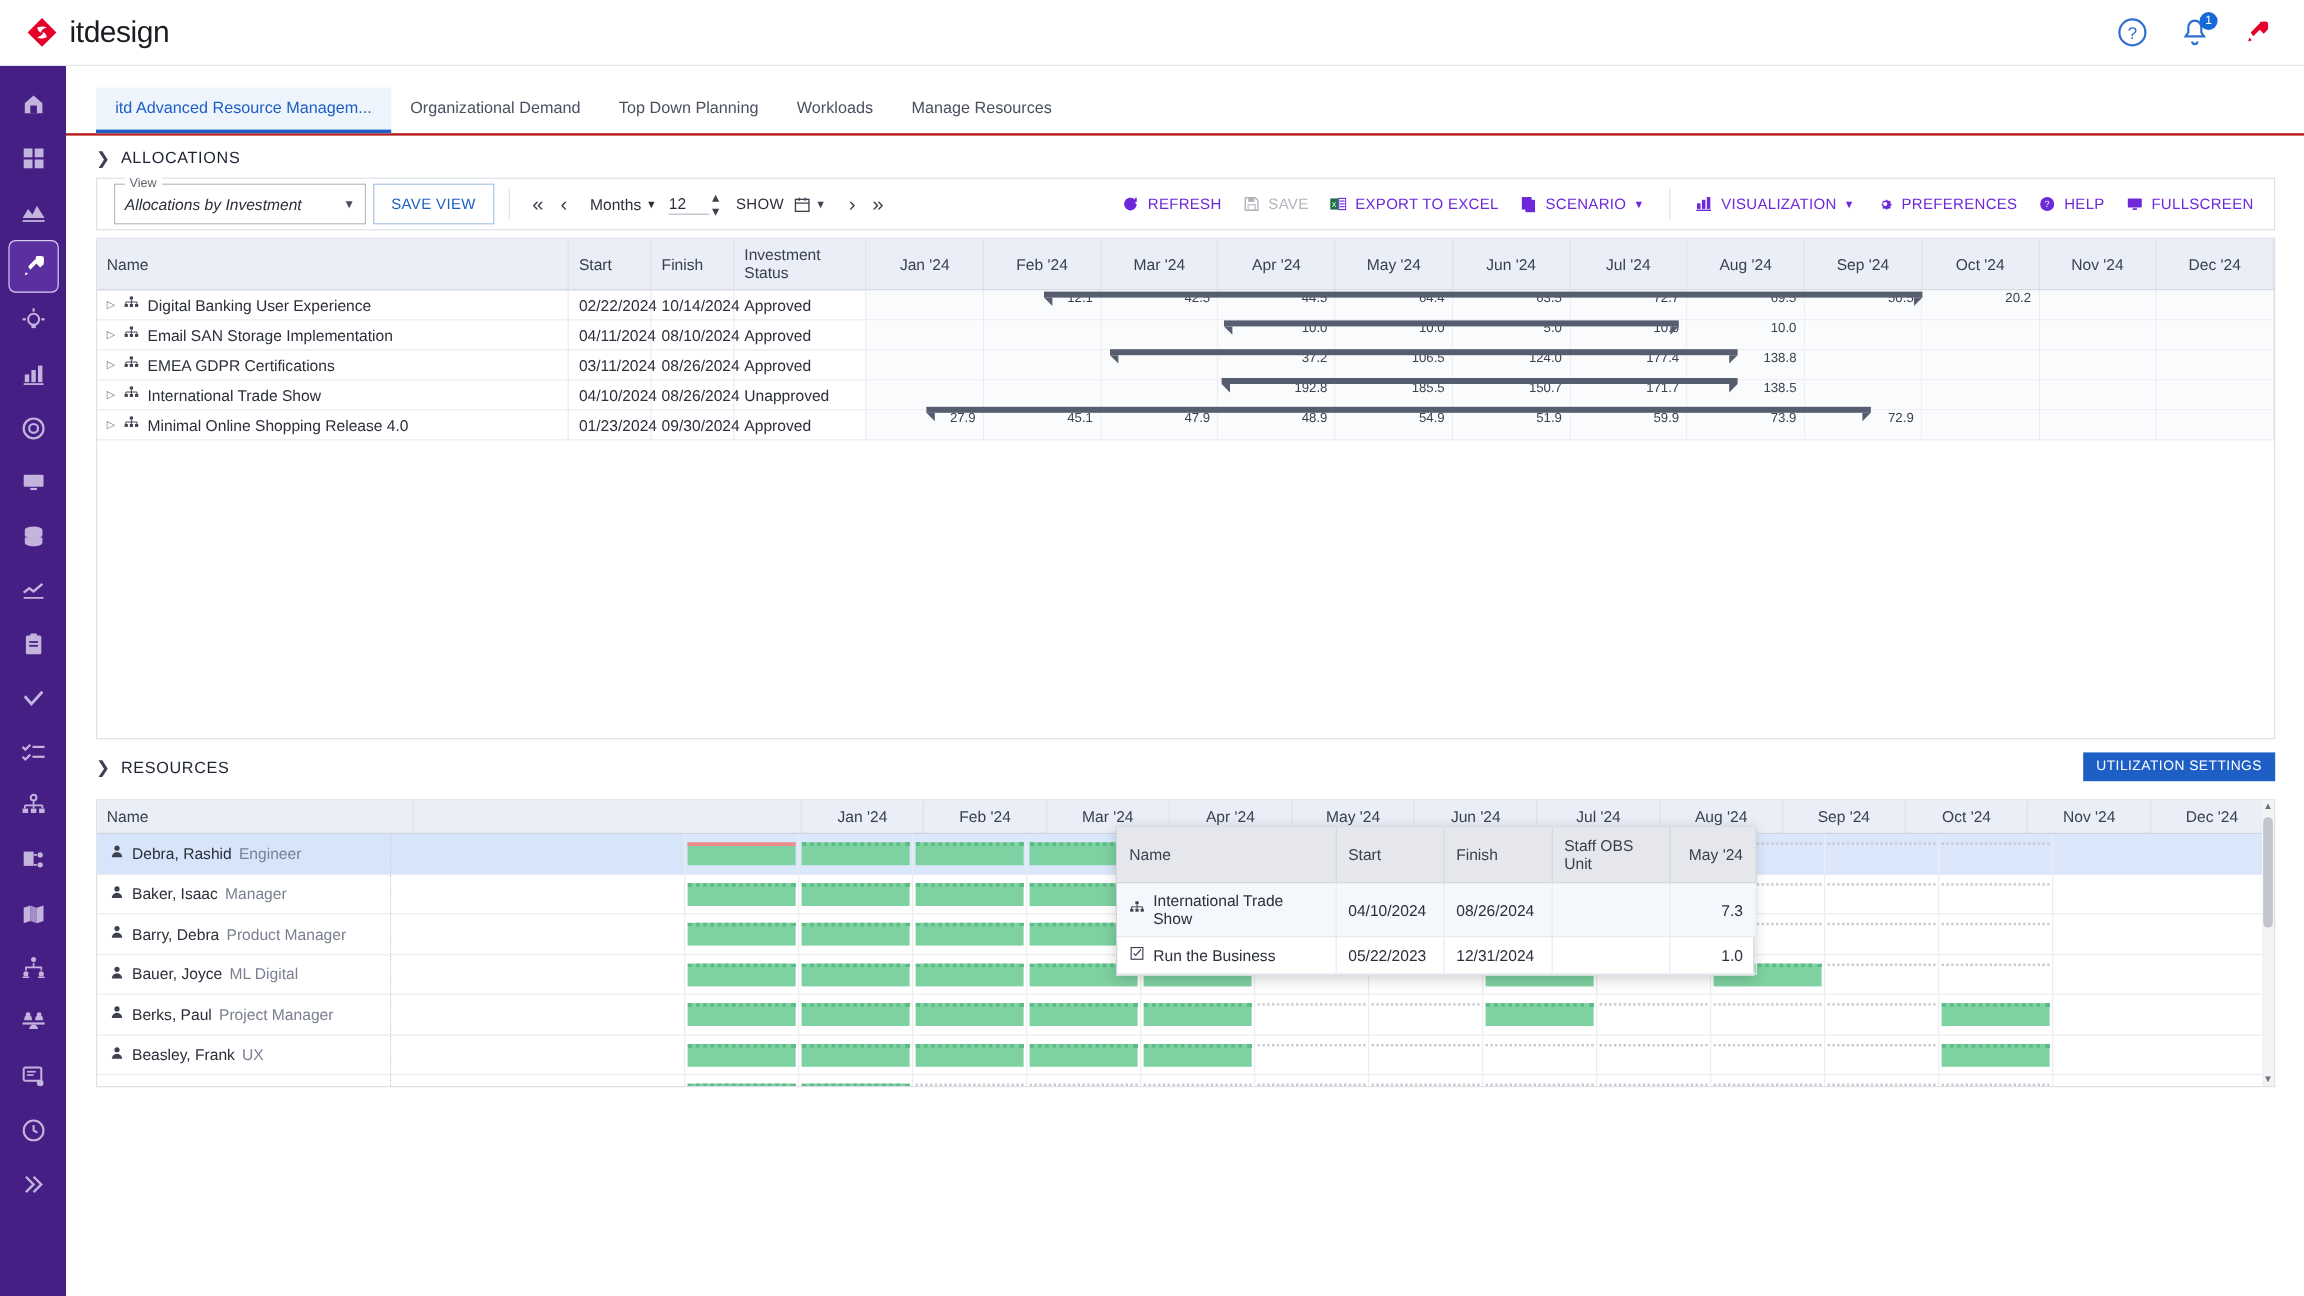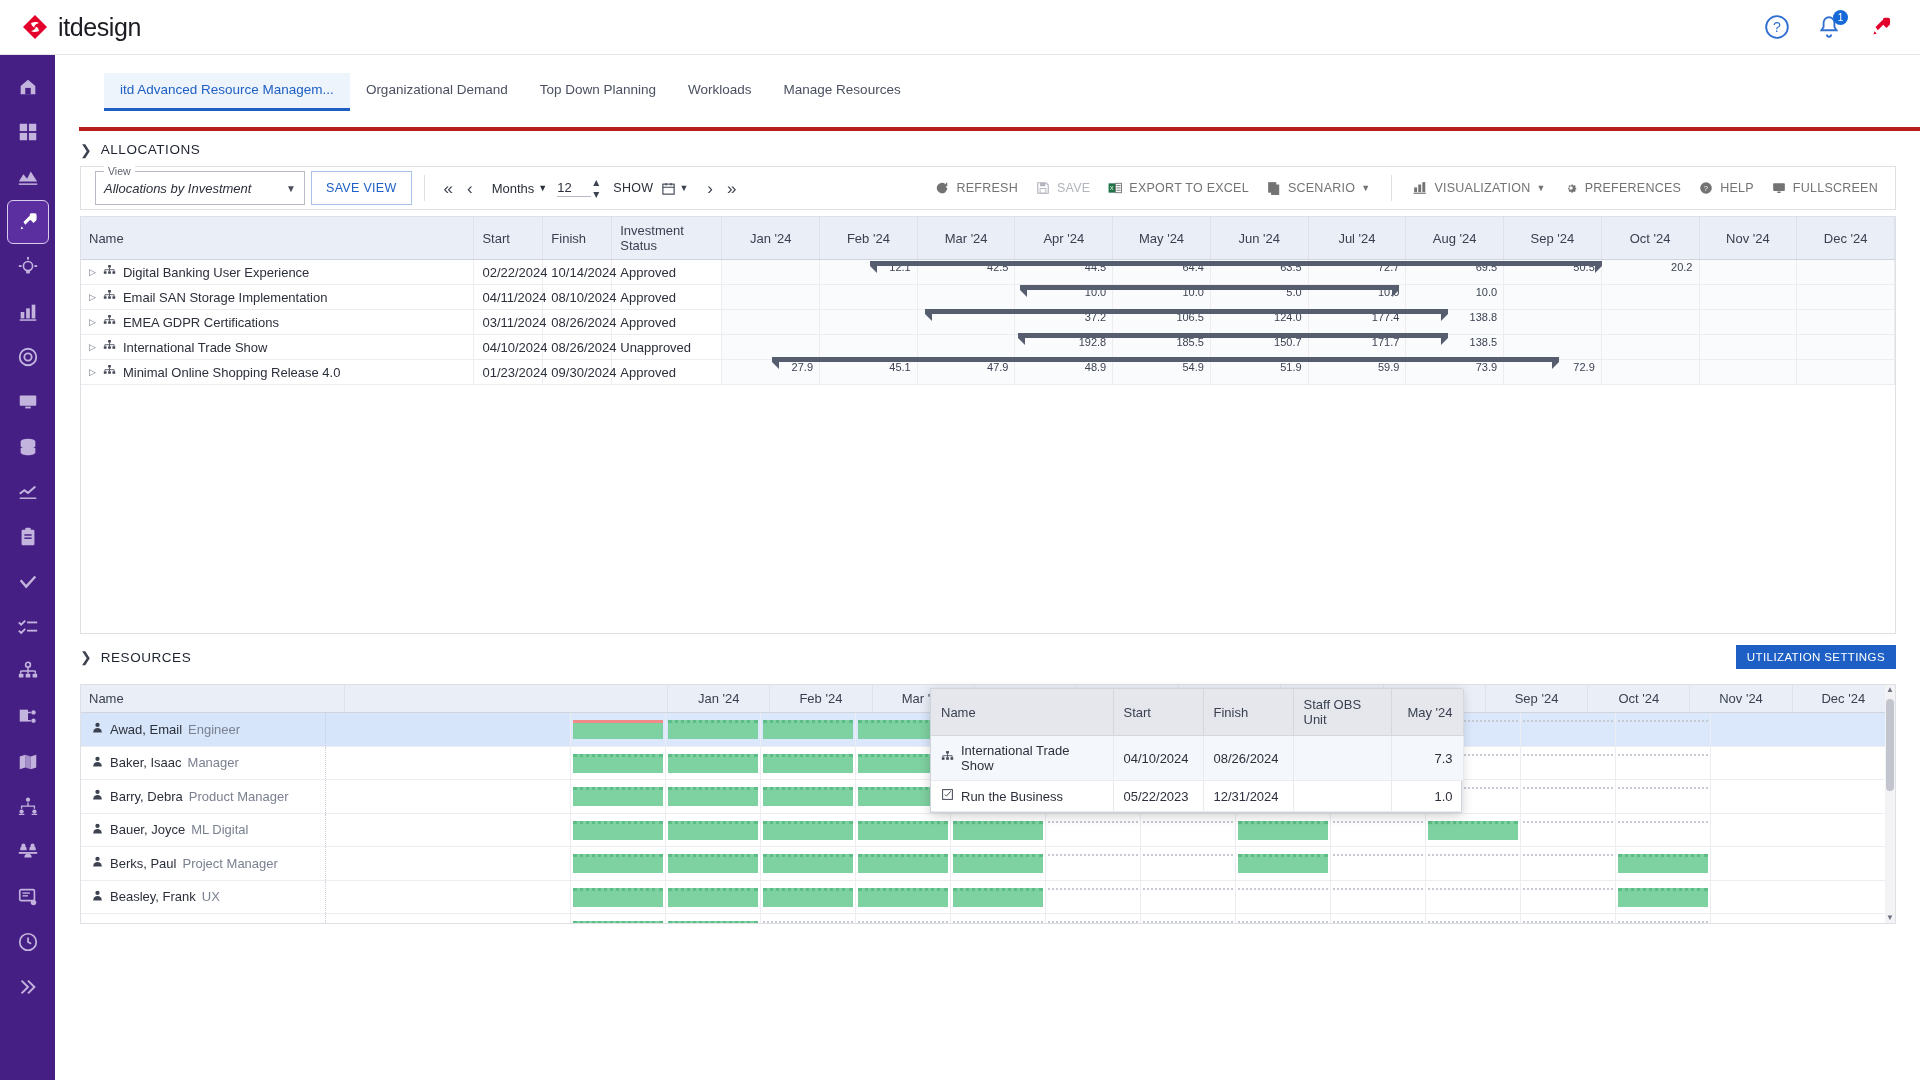--- a/index.html
+++ b/index.html
@@ -42,22 +42,22 @@
 
   
   .main {
     position: absolute; top: 55px; left: 55px; width: 1865px; height: 1025px;
     background: #ffffff; overflow: hidden;
   }
   .page-title-row { display: flex; align-items: baseline; gap: 14px; padding: 22px 0 0 25px; }
   .page-title { font-size: 19px; font-weight: bold; color: #1d2330; }
   .page-id { font-size: 13px; color: #4b5160; }
 
-  .tabs { display: flex; gap: 0; padding: 0 0 16px 25px; margin-top: 18px;
-          border-bottom: 4px solid #b91c1c; margin-left: 24px; }
+  .tabs { display: flex; gap: 0; padding: 0 0 0 25px; margin-top: 18px;
+          border-bottom: 2px solid #b91c1c; }
   .tab { padding: 9px 16px 11px; font-size: 13.5px; color: #4a5060; cursor: pointer; white-space: nowrap; }
   .tab.active { color: #1d5fc4; background: #eef4fc; border-bottom: 3px solid #1d5fc4; font-weight: 400; }
 
   
   .section-head { display: flex; align-items: center; gap: 9px; padding: 11px 0 9px 25px; }
   .caret { color: #3d4250; font-size: 14px; line-height: 1; }
   .section-title { font-size: 13.5px; letter-spacing: 0.55px; color: #1d2330; }
   .util-btn {
     margin-left: auto; margin-right: 24px; background: #1d5fc4; color: #fff;
     border: none; font-size: 11.5px; letter-spacing: 0.4px; padding: 6px 11px;
@@ -92,21 +92,21 @@
     text-align: left; font-family: inherit; color: #2b2f3a; margin-left: 10px;
     background: transparent; outline: none; padding: 1px 0;
   }
   .spinner { color: #3d4250; font-size: 12px; margin-left: 2px; cursor: pointer; line-height: 1; }
   .show-lbl { font-size: 12.5px; color: #2b2f3a; margin-left: 14px; letter-spacing: 0.3px; }
   .cal-btn { display: flex; align-items: center; gap: 3px; margin-left: 8px; cursor: pointer; color: #3d4250; }
 
   .tb-right { margin-left: auto; display: flex; align-items: center; }
   .tb-act {
     display: flex; align-items: center; gap: 6px; font-size: 12.5px; letter-spacing: 0.25px;
-    color: #737373; padding: 0 9px; cursor: pointer; white-space: nowrap;
+    color: #6d28d9; padding: 0 9px; cursor: pointer; white-space: nowrap;
   }
   .tb-act.disabled { color: #b2b5bd; cursor: default; }
   .tb-act svg { width: 14px; height: 14px; fill: currentColor; }
 
   
   .grid-wrap { margin: 6px 24px 0 25px; border: 1px solid #dfe0e6; background: #fff; position: relative; }
   table.grid { border-collapse: collapse; table-layout: fixed; width: 100%; }
   table.grid th {
     background: #eaeef6; font-weight: normal; font-size: 13px; color: #3a4050;
     text-align: left; padding: 6px 8px; border-right: 1px solid #dfe2ea;
@@ -791,21 +791,21 @@
           </tr>
         </thead>
     </table>
     <div id="resrows">
         <div class="res-row sel">
           <div class="res-name">
             <span><svg class="avatar-i" viewBox="0 0 24 24">
                 <circle cx="12" cy="7" r="4"></circle>
                 <path d="M4 21a8 8 0 0116 0z"></path>
               </svg></span>
-            <span>Awad, Email</span>
+            <span>Debra, Rashid</span>
             <span class="res-role">Engineer</span>
           </div>
           <div class="res-blank" style="background: rgb(214, 229, 250);"></div>
           <div class="res-lane" style="background: rgb(219, 232, 251);">
             <div class="lane-col" style="left: 0px; width: 95px;"></div>
             <div class="util empty" style="left: 2px; width: 90px;"></div>
             <div class="lane-col" style="left: 95px; width: 95px;"></div>
             <div class="util empty" style="left: 97px; width: 90px;"></div>
             <div class="lane-col" style="left: 190px; width: 95px;"></div>
             <div class="util empty" style="left: 192px; width: 90px;"></div>

